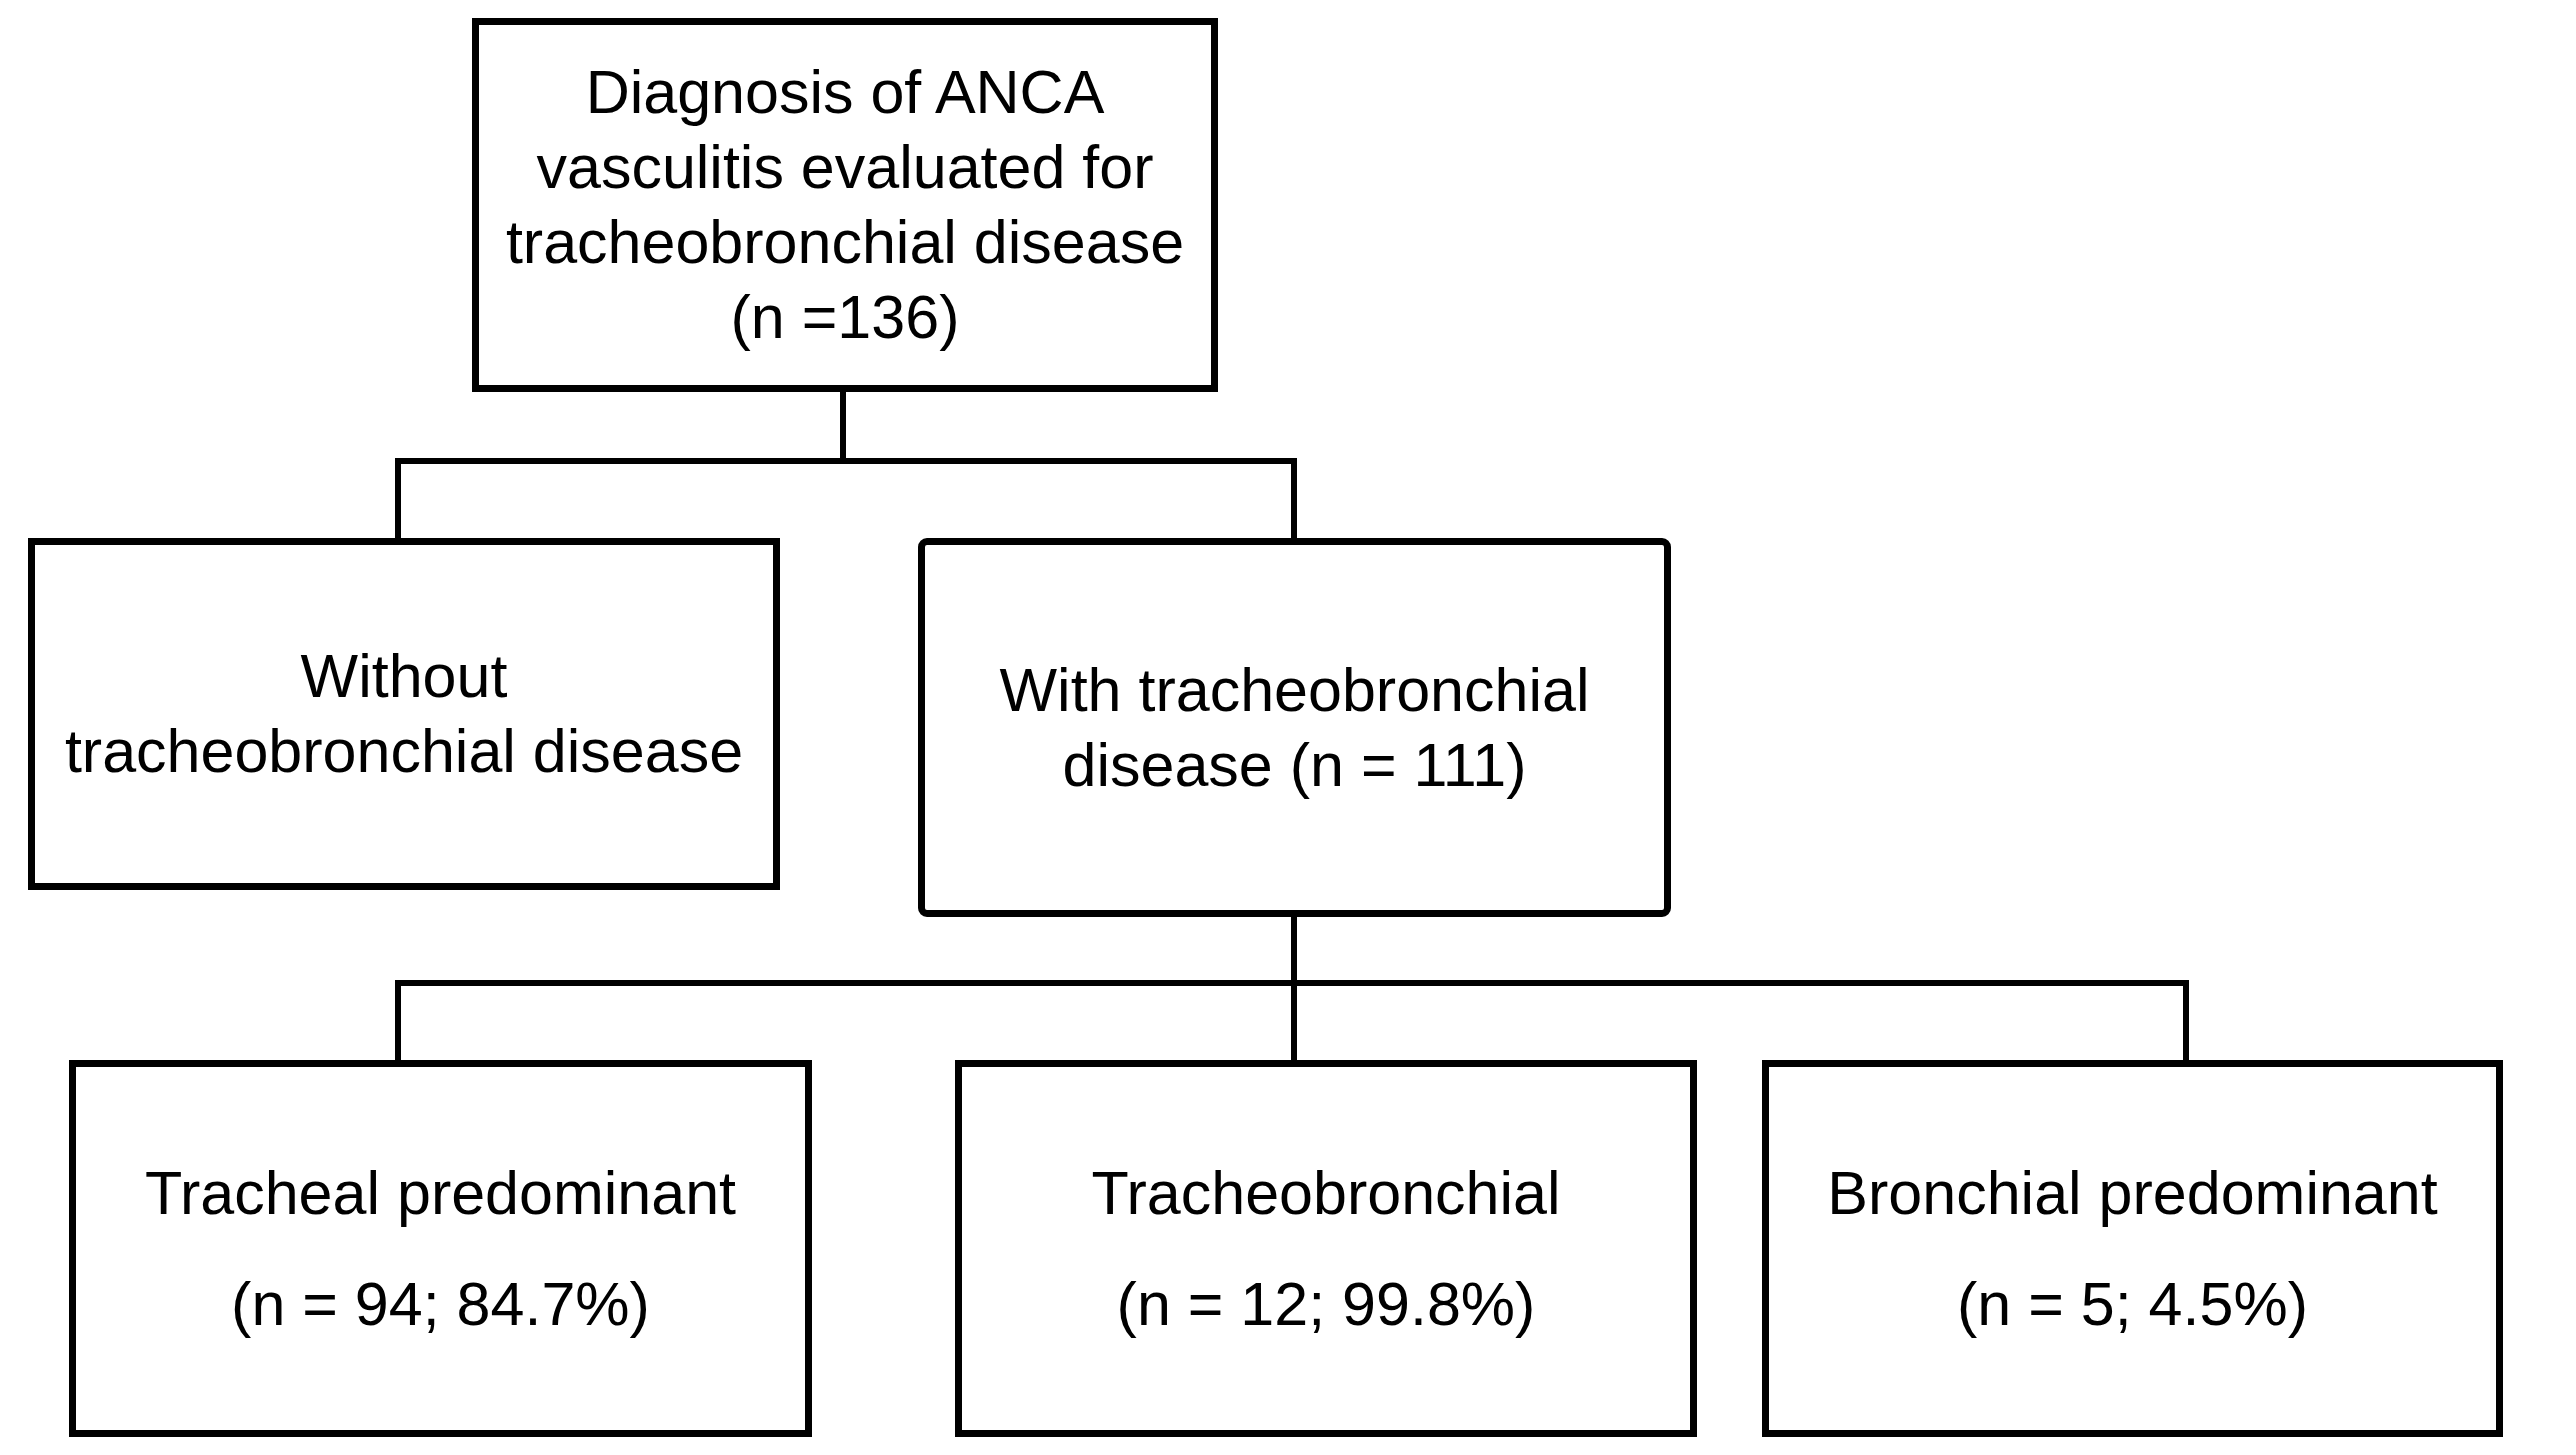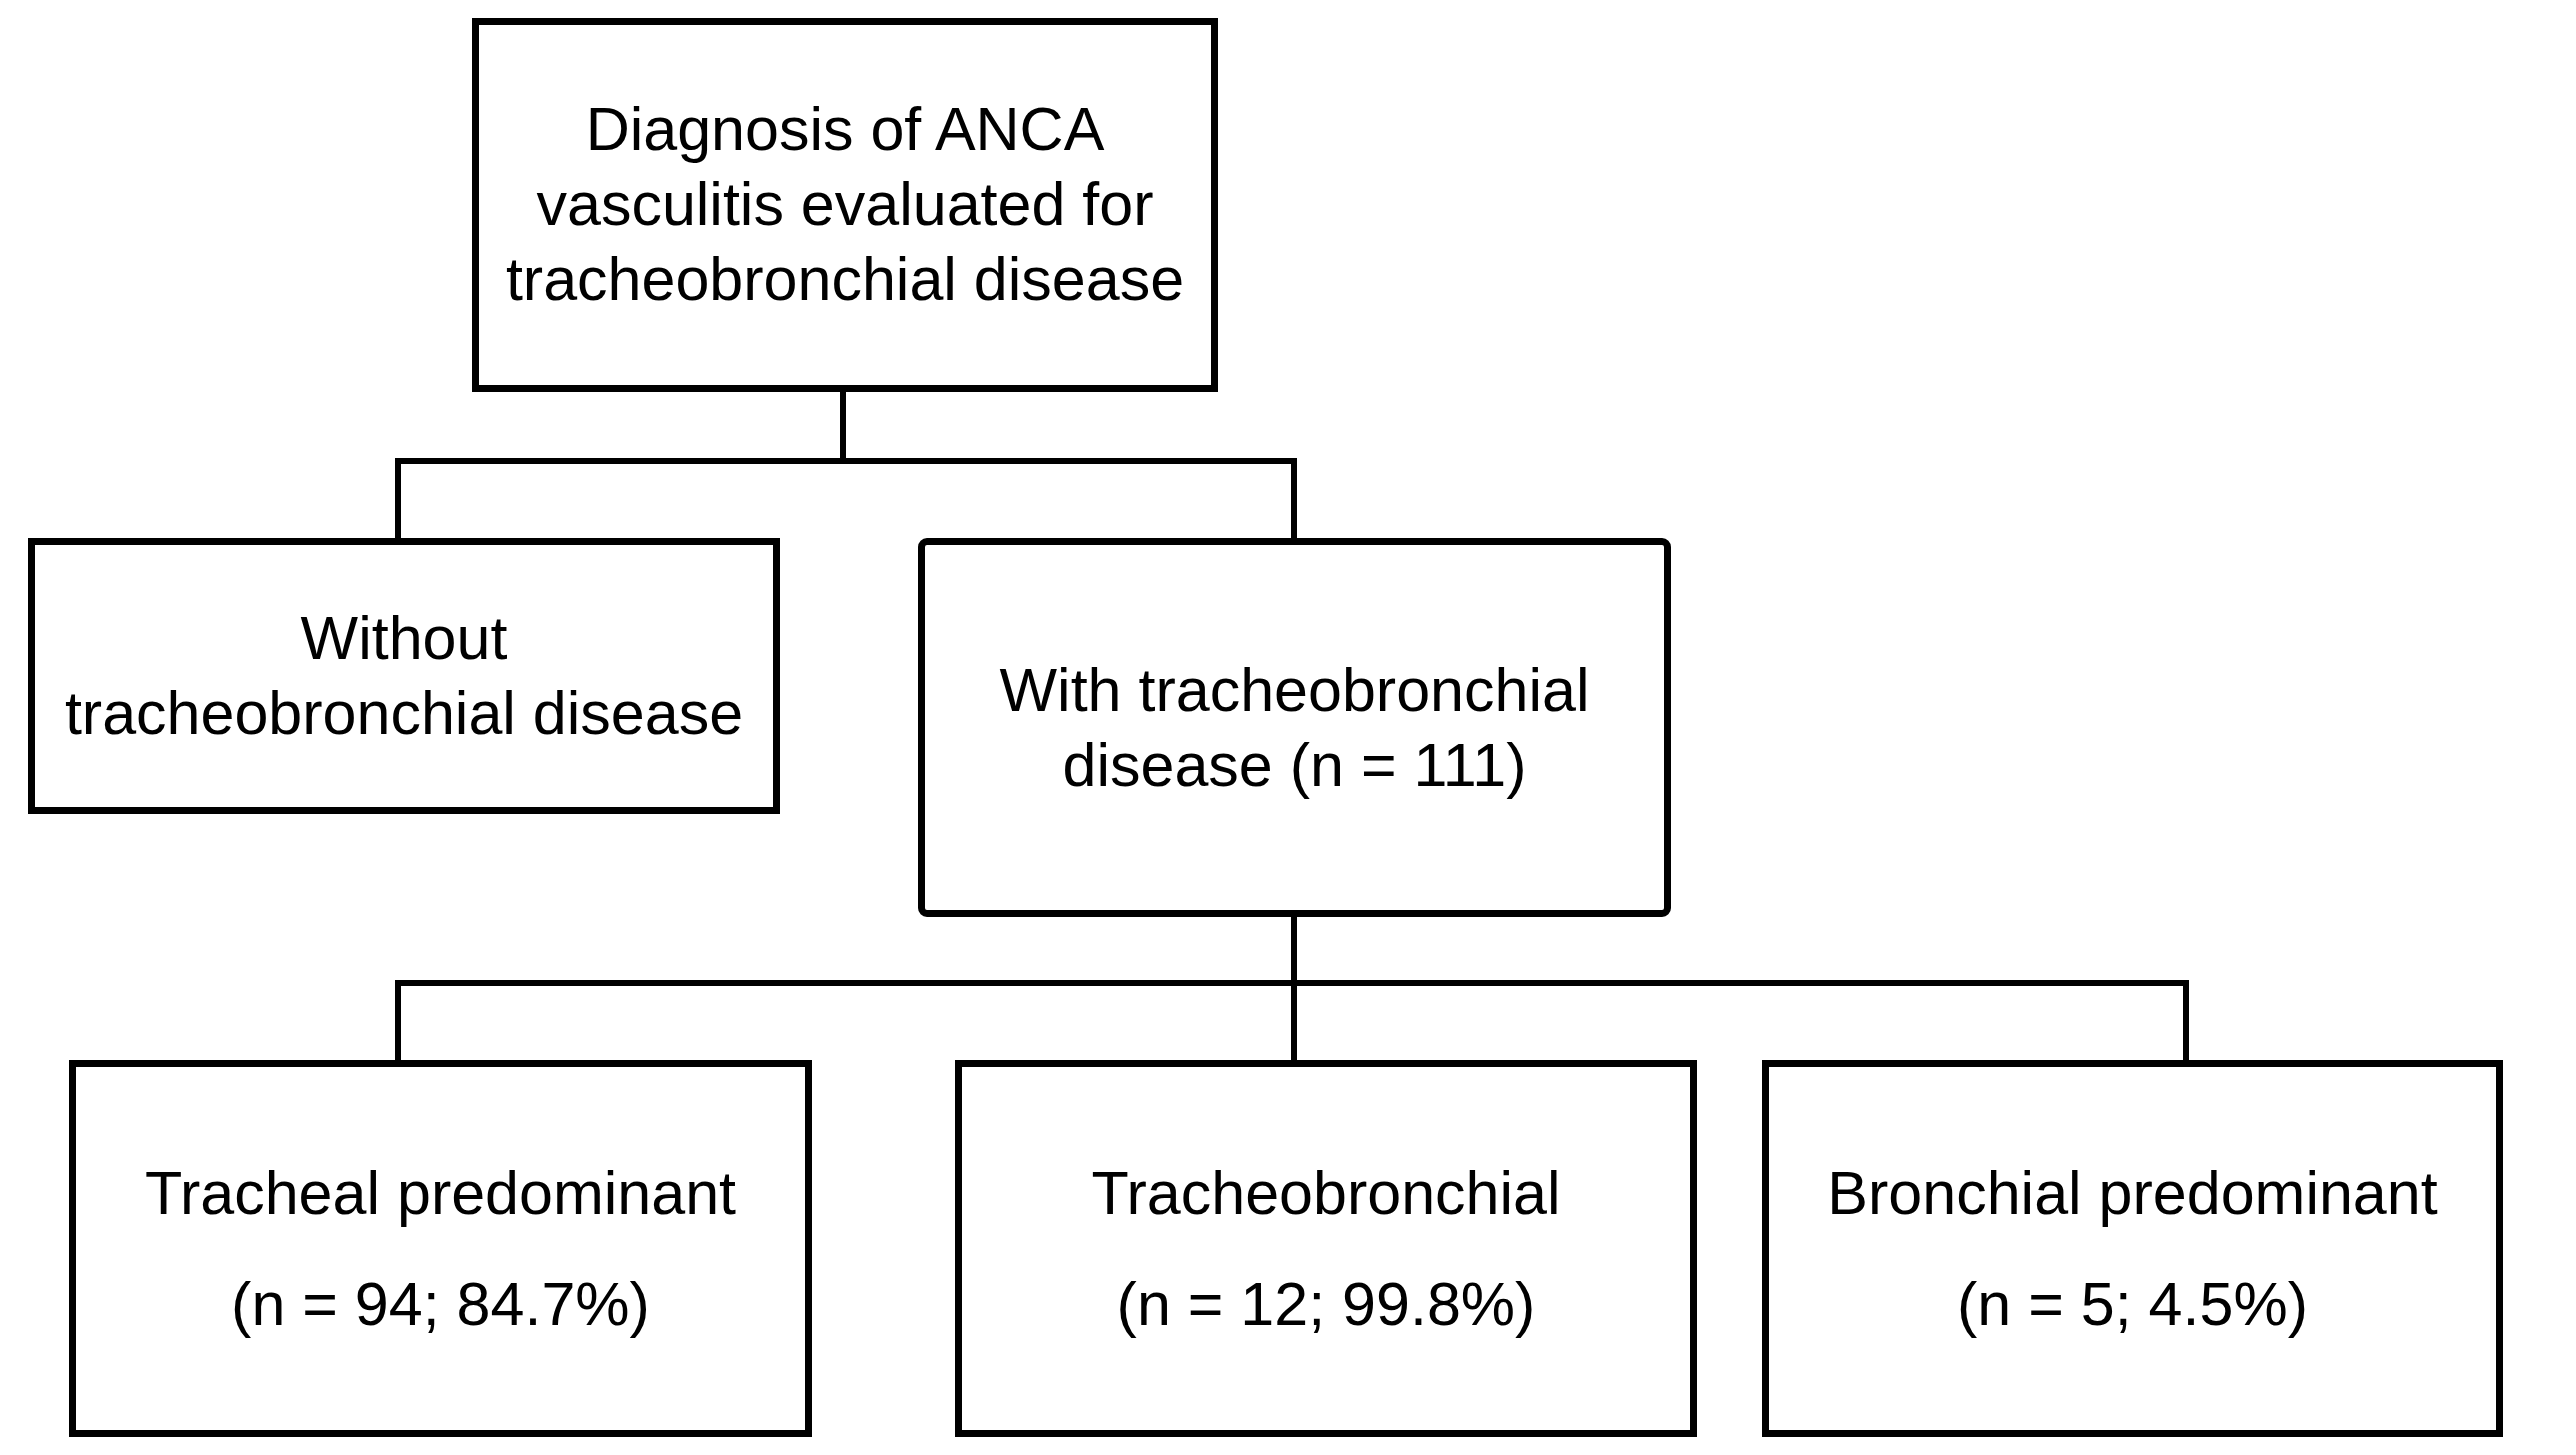--- a/index.html
+++ b/index.html
@@ -30,21 +30,21 @@
   }
   .node .stat-gap {
     margin-top: 36px;
   }
   .conn {
     position: absolute;
     background: #000000;
   }
   
   #node-a { left: 472px;  top: 17.5px;   width: 746px; height: 374px; }
-  #node-b { left: 28px;   top: 538px;  width: 752px; height: 276px; }
+  #node-b { left: 28px;   top: 538px;  width: 752px; height: 352px; }
   #node-c { left: 918px; top: 538px;  width: 753px; height: 379px; border-radius: 9px; }
   #node-d { left: 30px;   top: 1060px; width: 743px; height: 377px; margin-left: 39px; }
   #node-e { left: 921px; top: 1060px; width: 742px; height: 377px; margin-left: 34px; }
   #node-f { left: 1762px; top: 1060px; width: 741px; height: 377px; }
   
   #conn-v1 { left: 840px; top: 384px;  width: 6.3px;    height: 80px; }
   #conn-h1 { left: 395px;  top: 458px;  width: 902px; height: 6.3px;  }
   #conn-v2 { left: 395px;  top: 458px;  width: 6.3px;    height: 87px; }
   #conn-v3 { left: 1291px; top: 458px;  width: 6.3px;    height: 87px; }
   #conn-v4 { left: 1291px; top: 912px; width: 6.3px;    height: 154px; }
@@ -63,20 +63,21 @@
   <div class="conn" id="conn-v3"></div>
   <div class="conn" id="conn-v4"></div>
   <div class="conn" id="conn-h2"></div>
   <div class="conn" id="conn-v5"></div>
   <div class="conn" id="conn-v6"></div>
 
   <div class="node" id="node-a">
     <div>Diagnosis of ANCA</div>
     <div>vasculitis evaluated for</div>
     <div>tracheobronchial disease</div>
+    <div>(n =136)</div>
   </div>
 
   <div class="node" id="node-b">
     <div>Without</div>
     <div>tracheobronchial disease</div>
   </div>
 
   <div class="node" id="node-c">
     <div>With tracheobronchial</div>
     <div>disease (n = 111)</div>

